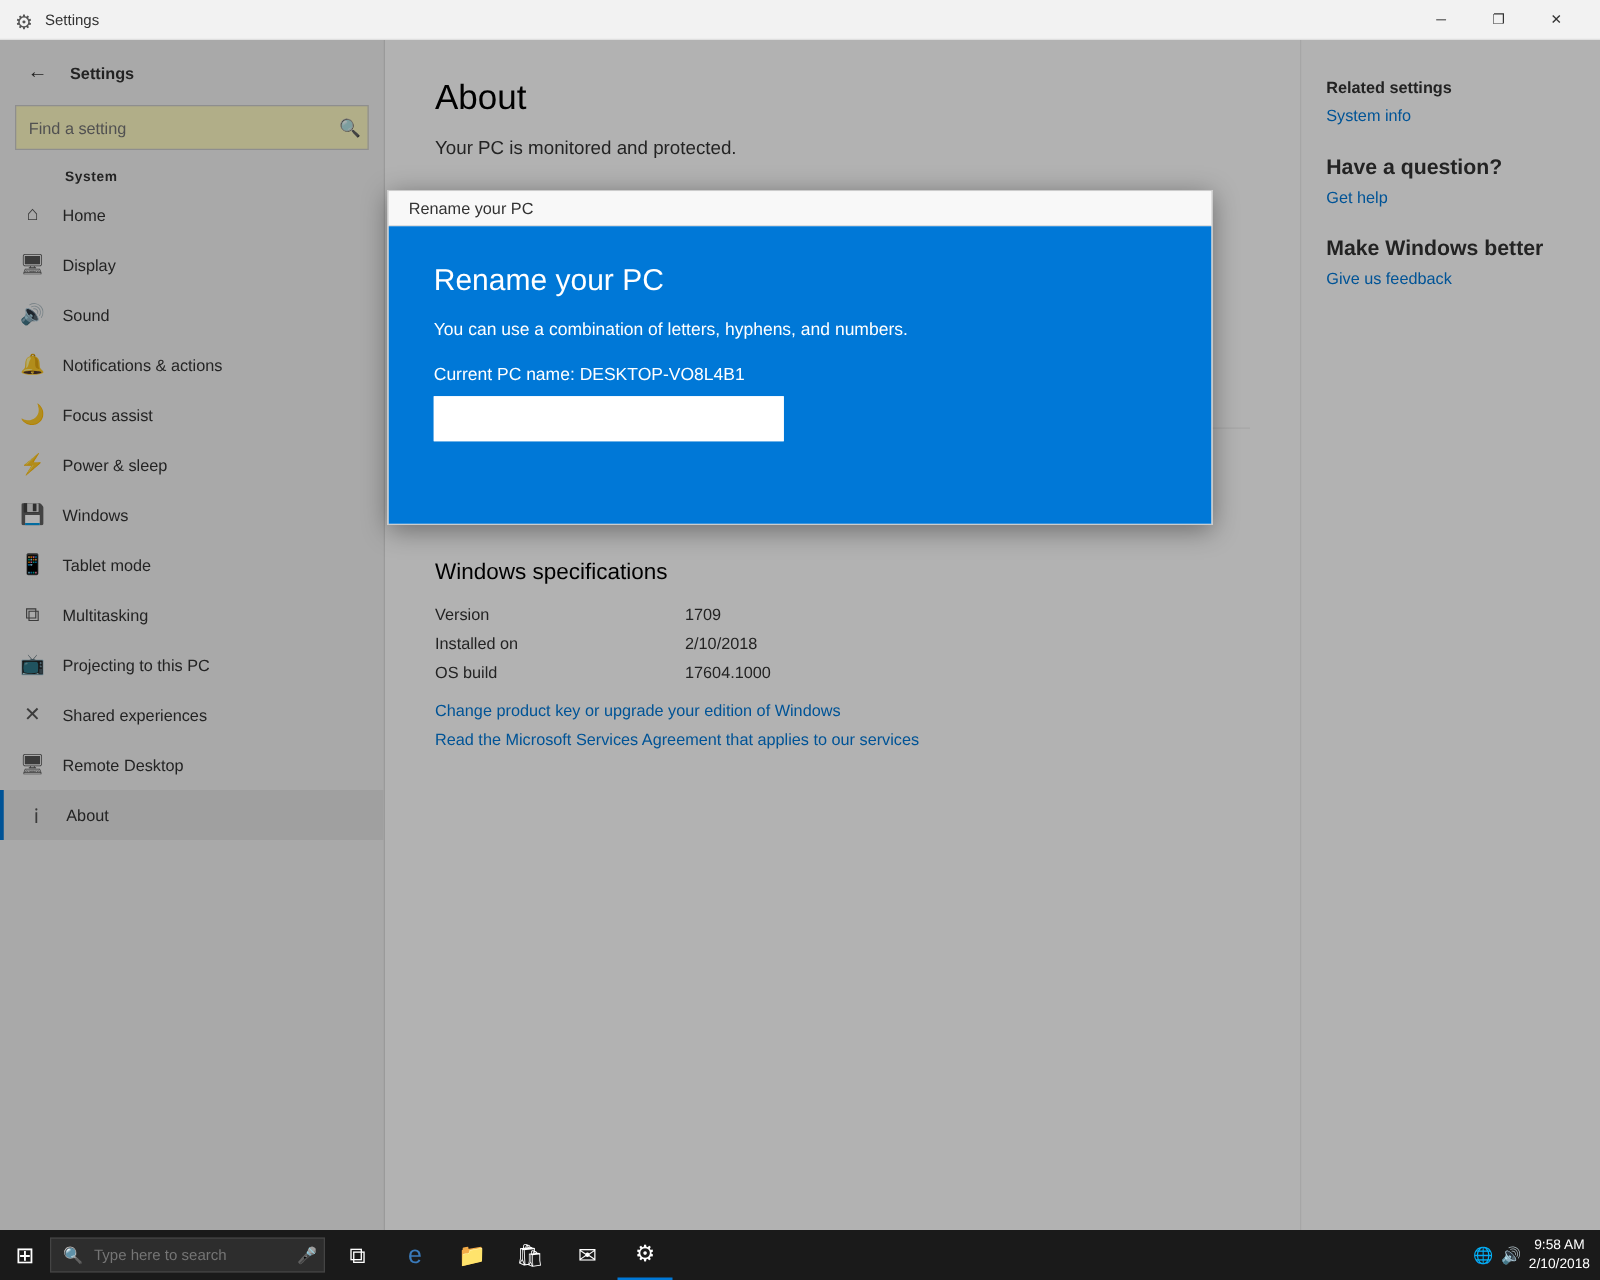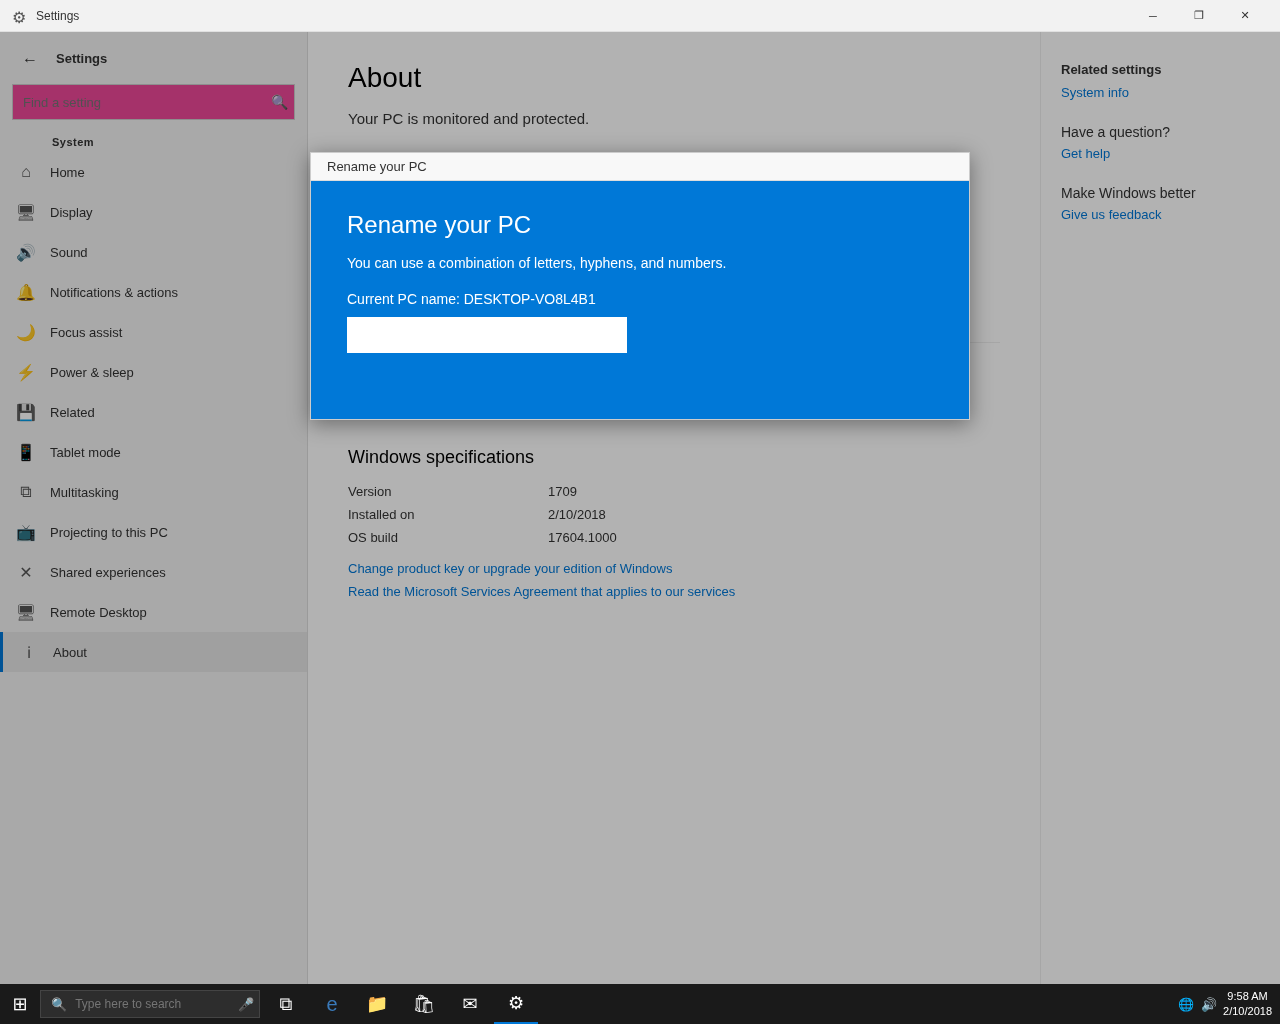--- a/index.html
+++ b/index.html
@@ -91,21 +91,21 @@
       color: #333;
     }
     .search-box {
       margin: 0 12px 8px 12px;
       position: relative;
     }
     .search-input {
       width: 100%;
       height: 36px;
       border: 1px solid #ccc;
-      background: #ec4899;
+      background: #fef9c3;
       padding: 0 30px 0 10px;
       font-size: 13px;
       outline: none;
     }
     .search-icon-btn {
       position: absolute;
       right: 6px;
       top: 50%;
       transform: translateY(-50%);
       background: none;
@@ -276,23 +276,23 @@
       text-decoration: none;
       font-size: 13px;
       cursor: pointer;
       display: block;
       margin-bottom: 4px;
     }
     .right-section {
       margin-top: 24px;
     }
     .right-question {
-      font-size: 14px;
-      color: #333;
-      font-weight: 400;
+      font-size: 17px;
+      color: #333;
+      font-weight: 700;
       margin-bottom: 6px;
     }
 
     
     .taskbar {
       height: 40px;
       background: #1a1a1a;
       display: flex;
       align-items: center;
       position: absolute;
@@ -501,21 +501,21 @@
     <div class="sidebar-item">
       <span class="item-icon">🌙</span>
       <span>Focus assist</span>
     </div>
     <div class="sidebar-item">
       <span class="item-icon">⚡</span>
       <span>Power &amp; sleep</span>
     </div>
     <div class="sidebar-item">
       <span class="item-icon">💾</span>
-      <span>Related</span>
+      <span>Windows</span>
     </div>
     <div class="sidebar-item">
       <span class="item-icon">📱</span>
       <span>Tablet mode</span>
     </div>
     <div class="sidebar-item">
       <span class="item-icon">⧉</span>
       <span>Multitasking</span>
     </div>
     <div class="sidebar-item">

